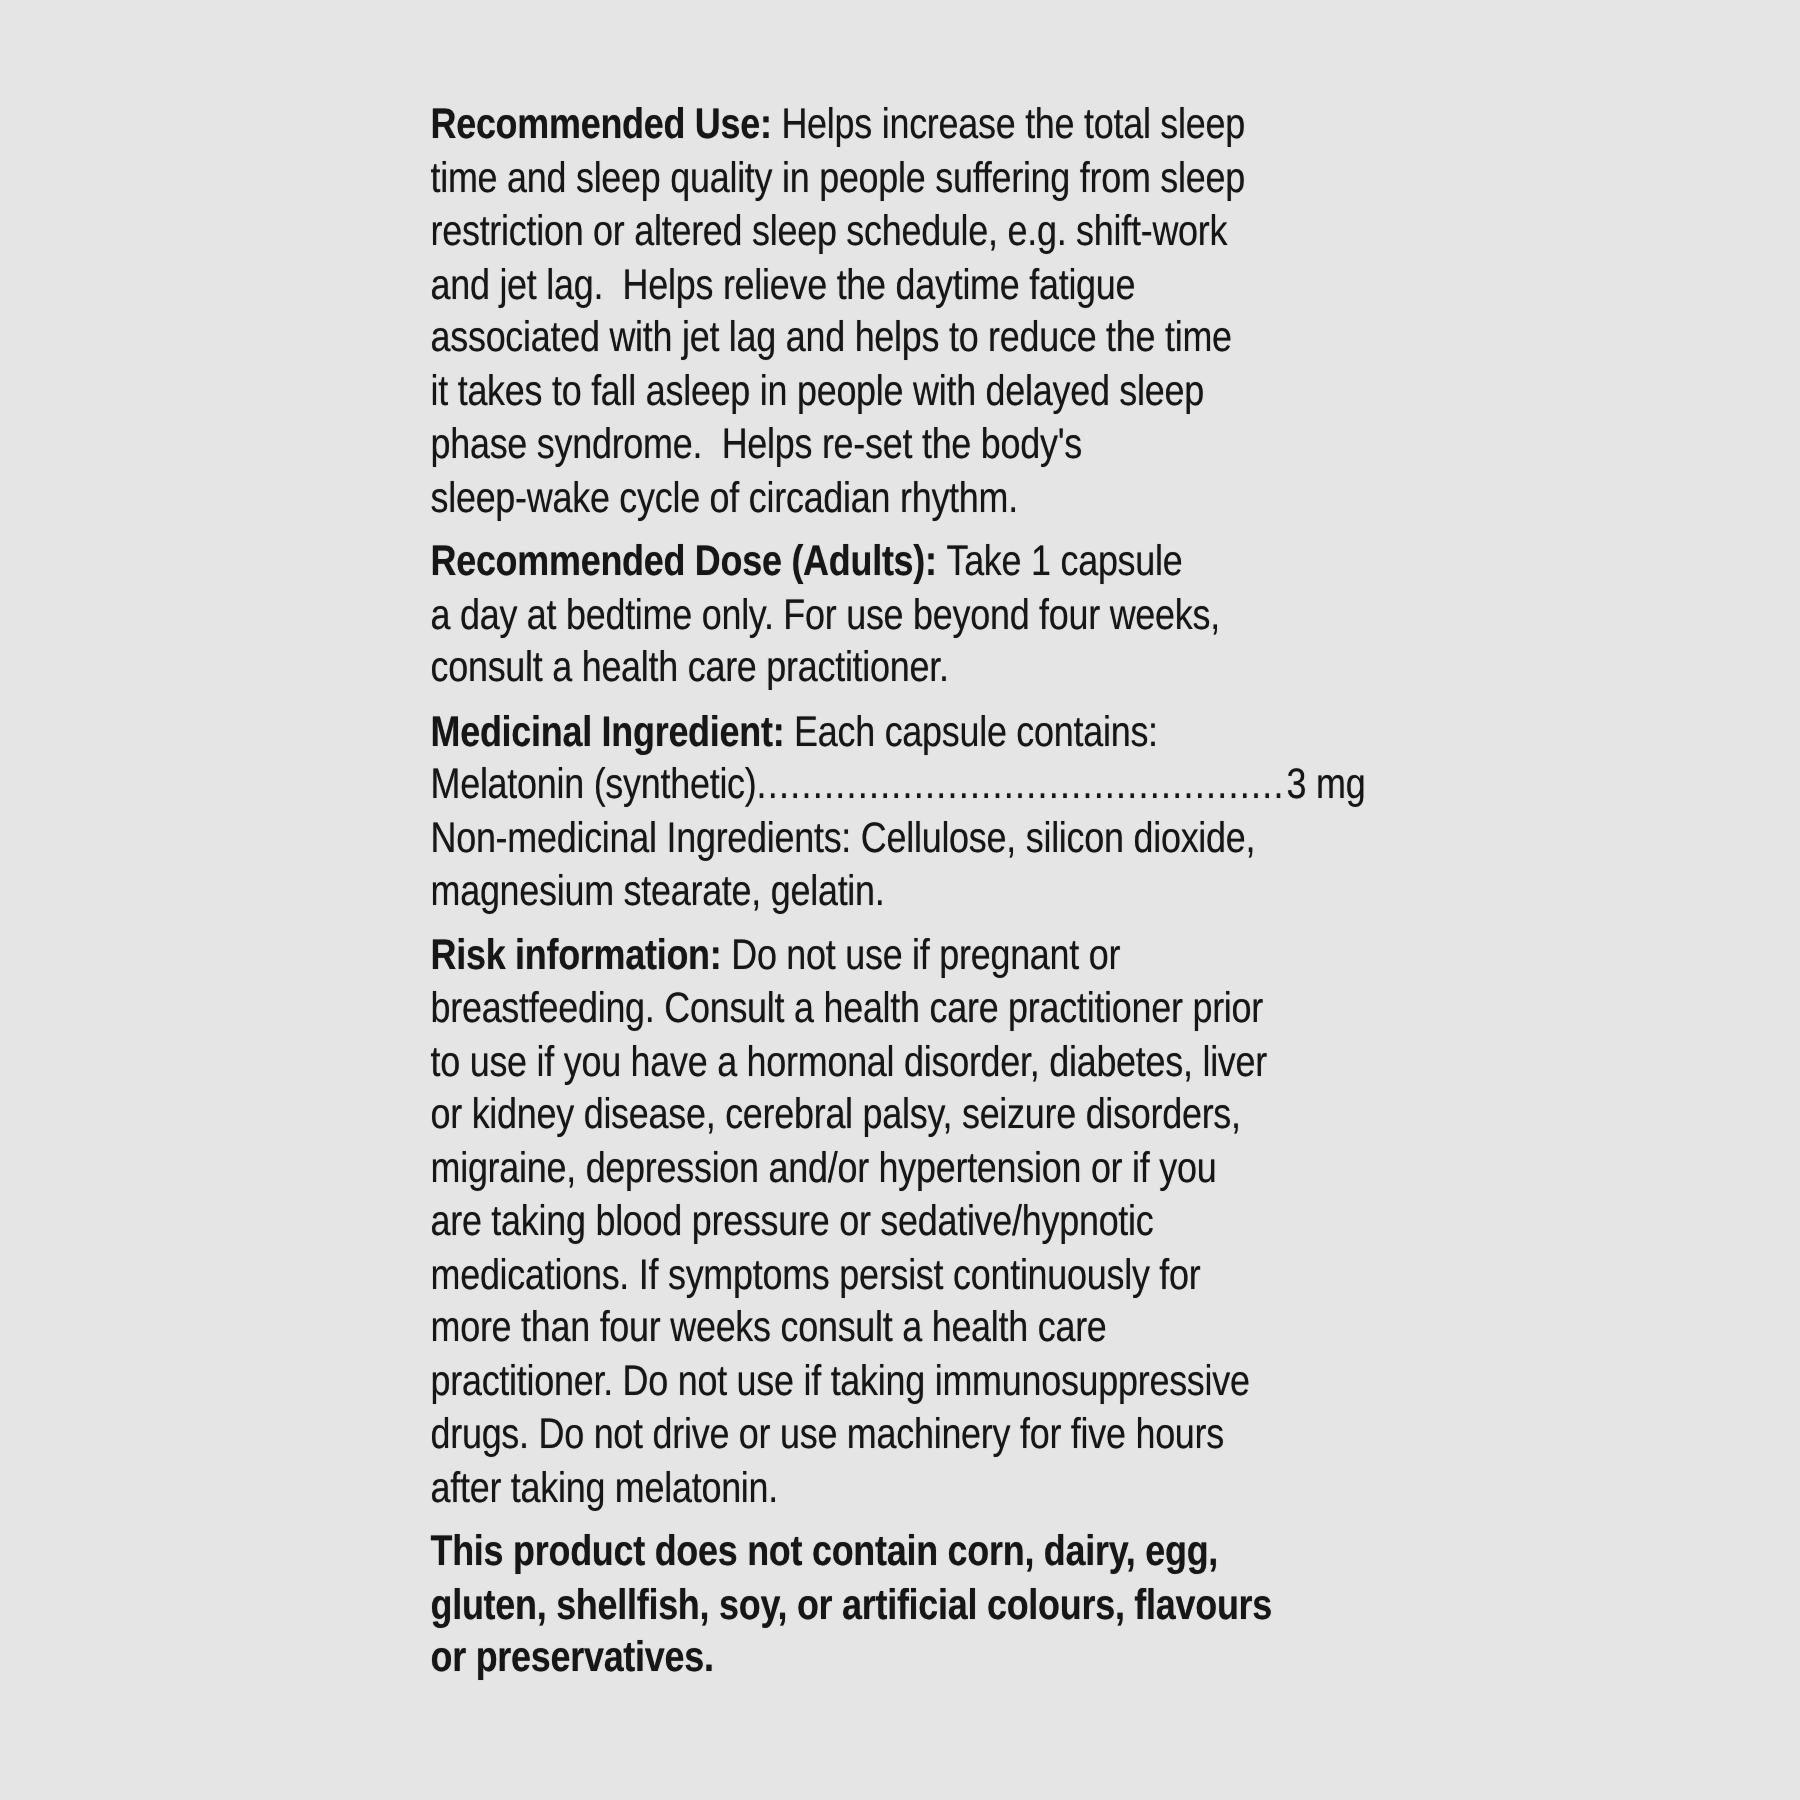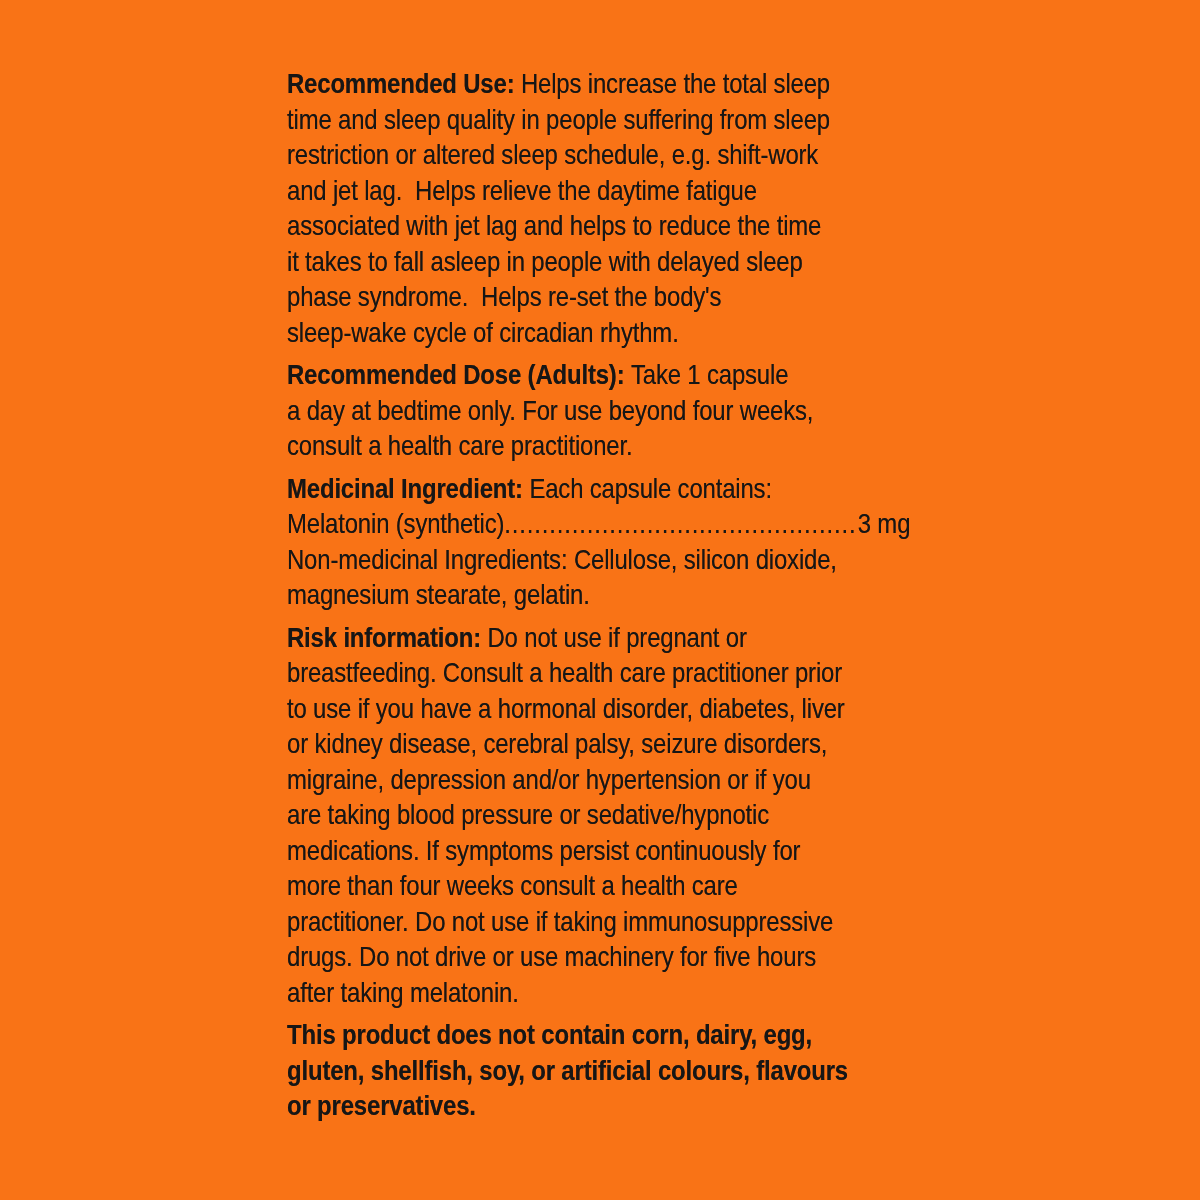--- a/index.html
+++ b/index.html
@@ -4,21 +4,21 @@
 <style>
   html, body {
     margin: 0;
     padding: 0;
     background: #ffffff;
   }
   .canvas {
     position: relative;
     width: 1200px;
     height: 1200px;
-    background: #f97316;
+    background: #e5e5e5;
     overflow: hidden;
   }
   .label-text {
     position: absolute;
     left: 287px;
     top: 66px;
     width: 742px;
     transform: scaleX(0.84);
     transform-origin: 0 0;
     font-family: "Liberation Sans", "DejaVu Sans", sans-serif;

